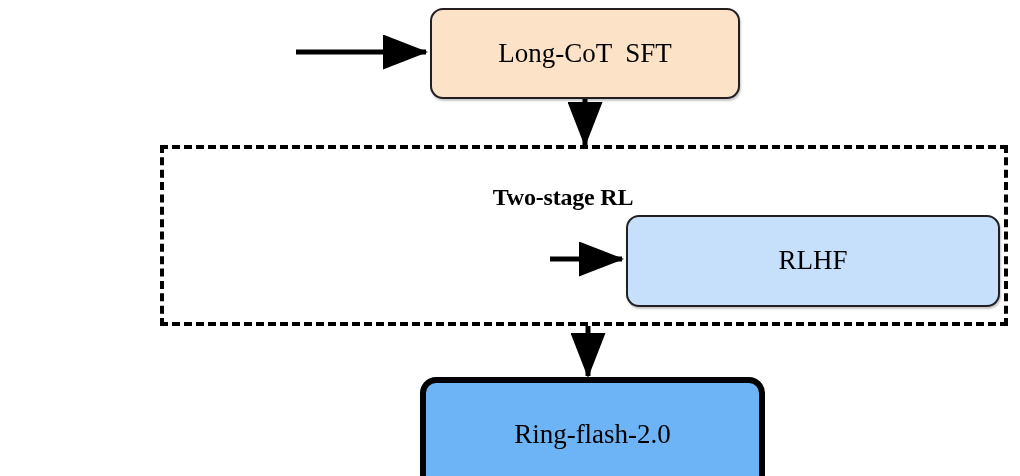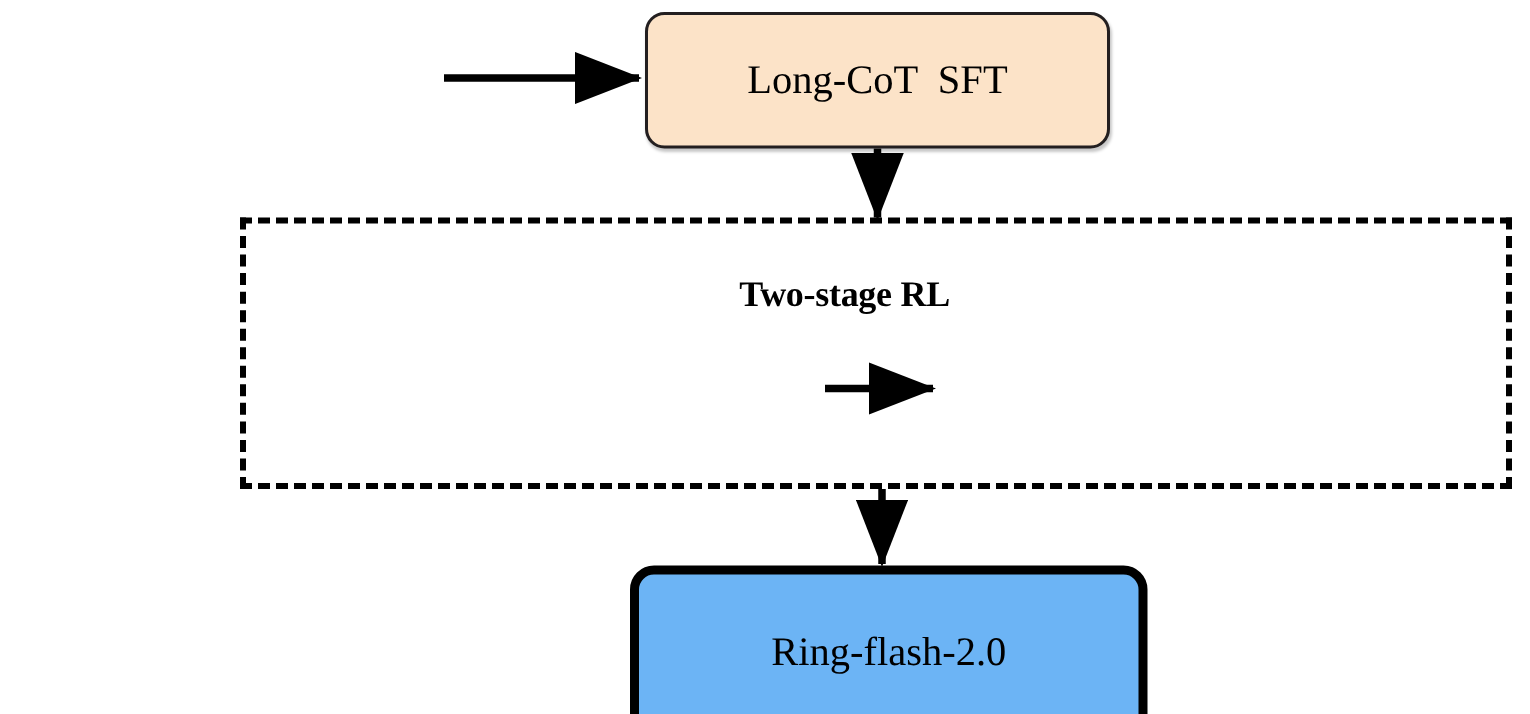--- a/index.html
+++ b/index.html
@@ -138,16 +138,17 @@
   </svg>
 
 
   <div class="node" id="node-sft">Long-CoT  SFT</div>
 
   <div id="rl-group"></div>
 
   <div id="rl-title">Two-stage RL</div>
 
 
+  <div class="node" id="node-rlhf">RLHF</div>
 
   <div class="node" id="node-ring">Ring-flash-2.0</div>
 
 </div>
 
 </body></html>

